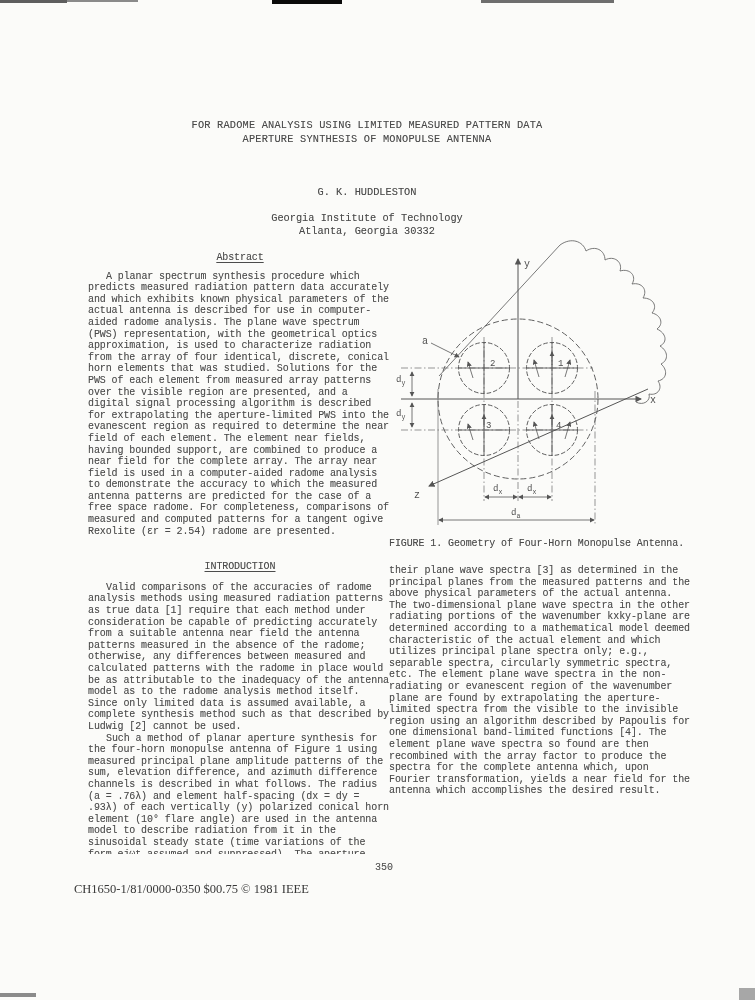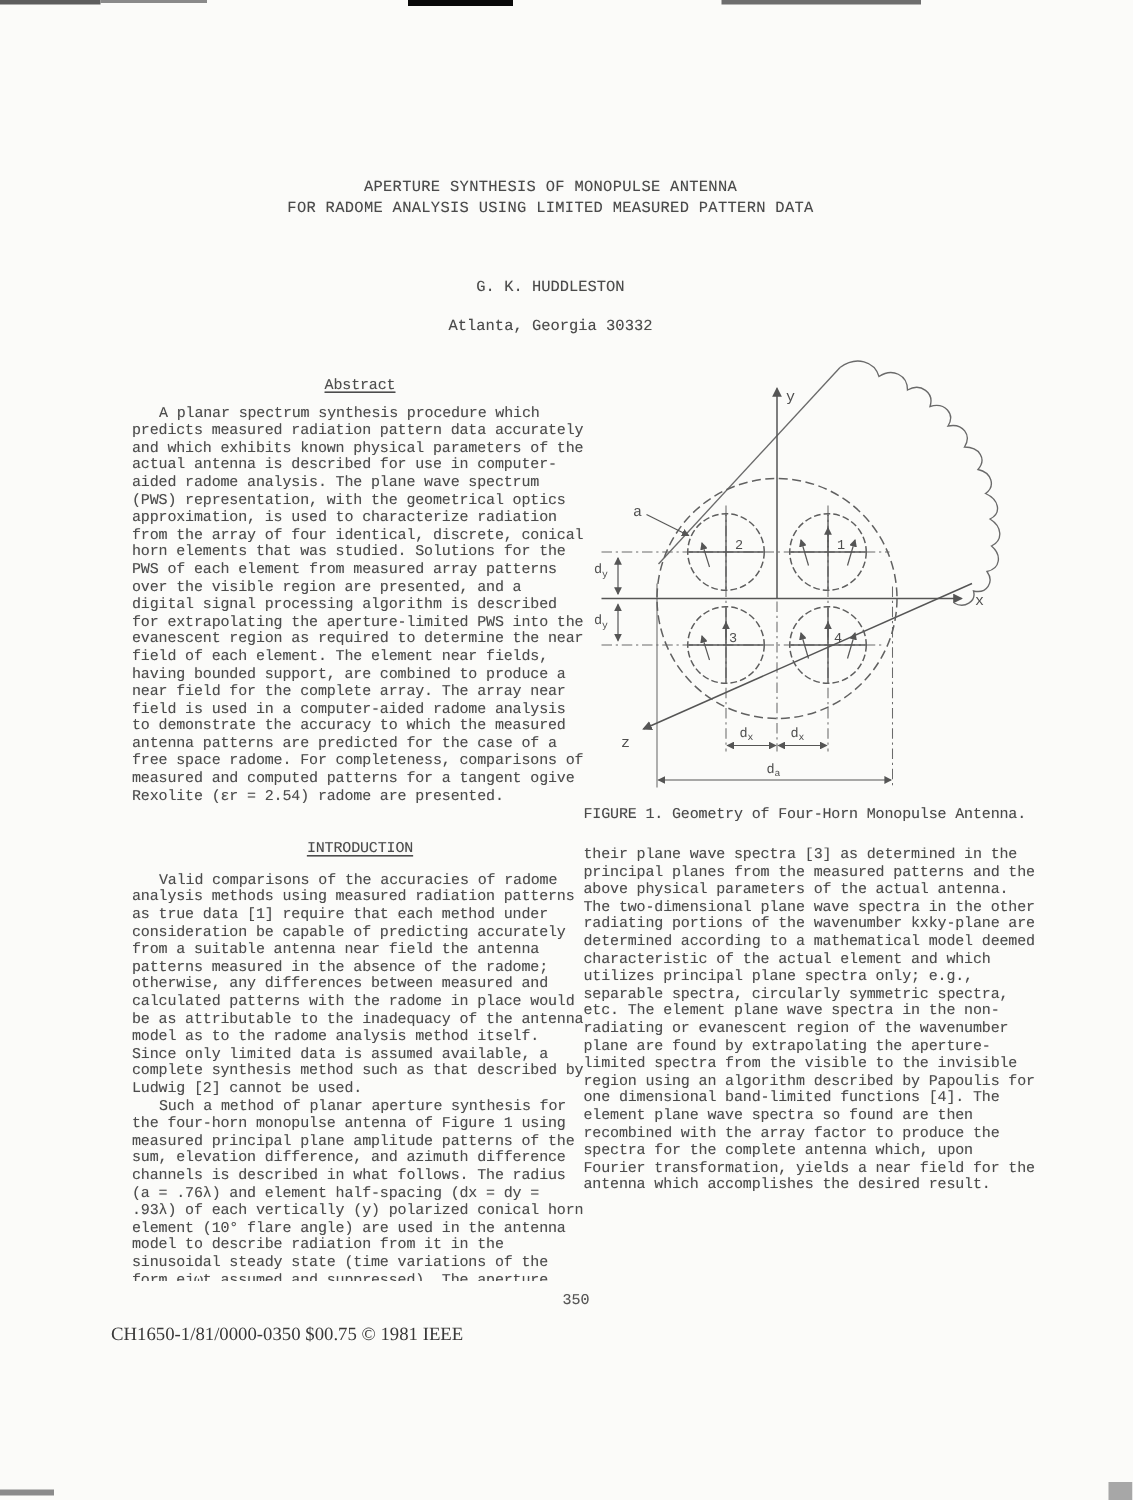--- a/index.html
+++ b/index.html
@@ -29,27 +29,28 @@
 <body>
 
 <div class="artifact" style="left:0;top:0;width:67px;height:3px;background:#5e5e5e;"></div>
 <div class="artifact" style="left:67px;top:0;width:71px;height:2px;background:#8a8a8a;"></div>
 <div class="artifact" style="left:272px;top:0;width:70px;height:4px;background:#0a0a0a;"></div>
 <div class="artifact" style="left:481px;top:0;width:133px;height:3px;background:#6e6e6e;"></div>
 <div class="artifact" style="left:0;top:993px;width:36px;height:4px;background:#8b8b8b;"></div>
 <div class="artifact" style="left:739px;top:988px;width:16px;height:12px;background:#6f6f6f;opacity:.6;"></div>
 
 <div class="abs titleblock center ink" style="left:0;top:118px;width:734px;">
+  <div>FOR RADOME ANALYSIS USING LIMITED MEASURED PATTERN DATA</div>
   <div>APERTURE SYNTHESIS OF MONOPULSE ANTENNA</div>
-  <div>FOR RADOME ANALYSIS USING LIMITED MEASURED PATTERN DATA</div>
 </div>
 
 <div class="abs hdr center ink" style="left:0;top:186px;width:734px;">G. K. HUDDLESTON</div>
 
 <div class="abs hdr center ink" style="left:0;top:212px;width:734px;">
+  <div>Georgia Institute of Technology</div>
   <div>Atlanta, Georgia  30332</div>
 </div>
 
 <div class="abs col ink" style="left:88px;top:252px;width:304px;height:602px;overflow:hidden;">
   <div class="center" style="margin-bottom:7px;">
     <span class="heading">Abstract</span>
   </div>
   <p class="indent">A planar spectrum synthesis procedure which predicts measured radiation pattern data accurately and which exhibits known physical parameters of the actual antenna is described for use in computer-aided radome analysis. The plane wave spectrum (PWS) representation, with the geometrical optics approximation, is used to characterize radiation from the array of four identical, discrete, conical horn elements that was studied. Solutions for the PWS of each element from measured array patterns over the visible region are presented, and a digital signal processing algorithm is described for extrapolating the aperture-limited PWS into the evanescent region as required to determine the near field of each element. The element near fields, having bounded support, are combined to produce a near field for the complete array. The array near field is used in a computer-aided radome analysis to demonstrate the accuracy to which the measured antenna patterns are predicted for the case of a free space radome. For completeness, comparisons of measured and computed patterns for a tangent ogive Rexolite (εr = 2.54) radome are presented.</p>
   <div class="center" style="margin-top:24px;margin-bottom:9px;">
     <span class="heading">INTRODUCTION</span>

